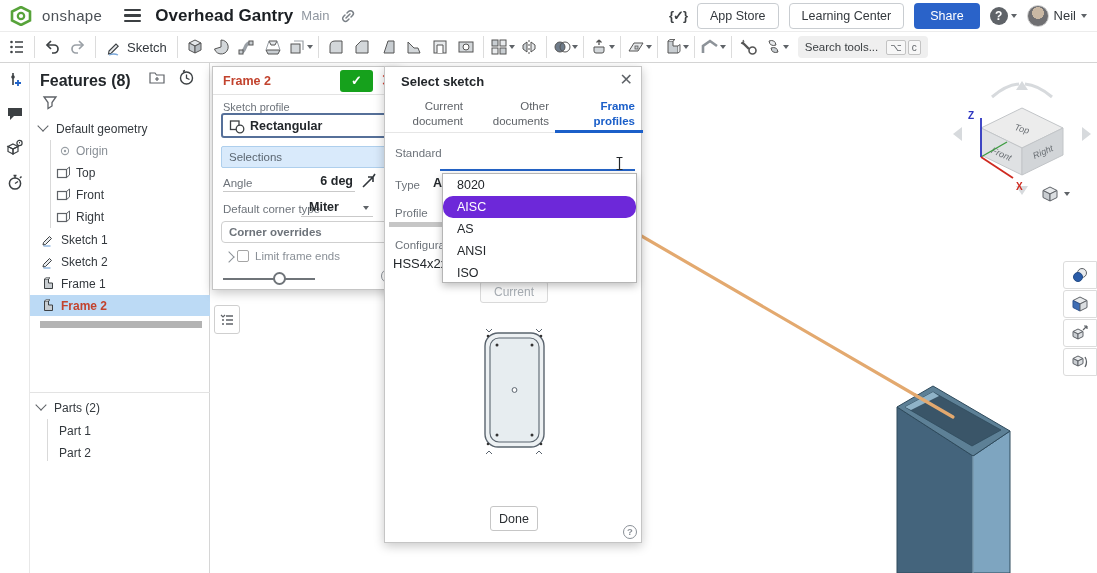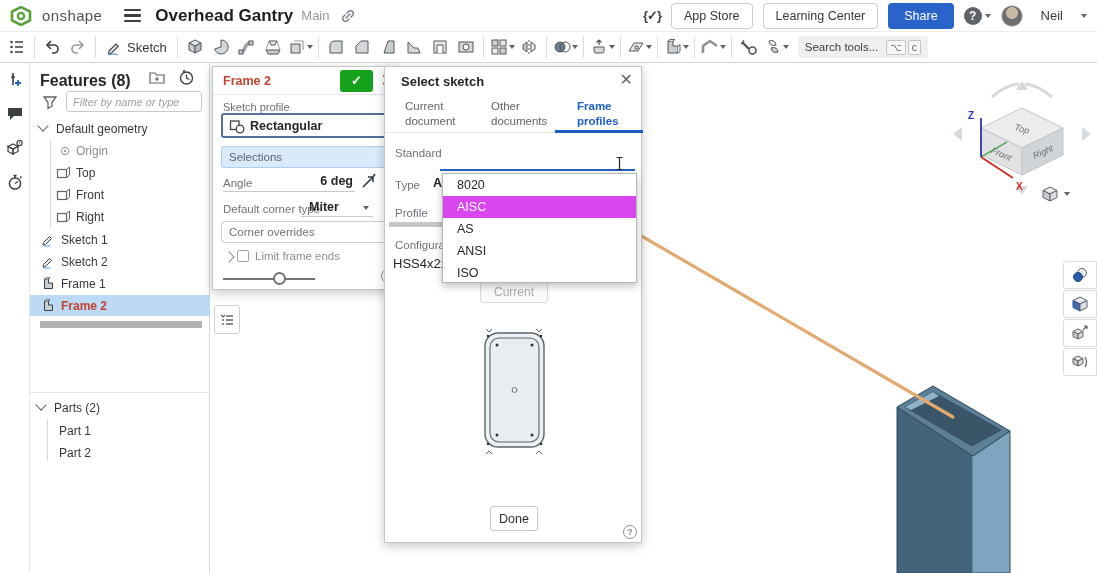--- a/index.html
+++ b/index.html
@@ -88,44 +88,44 @@
   .x-btn { position:absolute; left:164px; top:2px; width:22px; height:23px; background:none; border:none;
            color:#d63a2a; font-size:17px; font-weight:bold; cursor:pointer; }
   .profile-box { position:absolute; left:8px; top:46px; width:172px; height:25px; border:2px solid #567099;
                  border-radius:3px; display:flex; align-items:center; background:#fff; cursor:pointer; }
   .profile-box .pv { font-size:12.5px; font-weight:bold; color:#23272b; margin-left:4px; }
   .selections-box { position:absolute; left:8px; top:79px; width:172px; height:22px; background:#d9eafb;
                     border:1px solid #aecfed; border-radius:2px; font-size:11.5px; color:#5b6671;
                     line-height:20px; padding-left:7px; cursor:pointer; }
   .underline { position:absolute; height:1px; background:#c9c9c9; }
   .co-box { position:absolute; left:8px; top:154px; width:172px; height:22px; border:1px solid #cfcfcf;
-            border-radius:4px; font-size:11.5px; color:#6d737a; line-height:20px; padding-left:7px; cursor:pointer; }
+            border-radius:4px; font-size:11.5px; color:#6d737a; line-height:20px; padding-left:7px; cursor:pointer;font-weight:bold; }
   .checkbox { position:absolute; width:12px; height:12px; border:1px solid #a5a5a5; border-radius:2px; background:#fff; cursor:pointer; }
   .slider-line { position:absolute; left:10px; top:211px; width:92px; height:2px; background:#6f7479; }
   .slider-knob { position:absolute; left:60px; top:205px; width:13px; height:13px; border:2px solid #6f7479;
                  border-radius:50%; background:#fff; cursor:pointer; }
   .help-q { position:absolute; width:14px; height:14px; border:1.3px solid #8a9097; border-radius:50%;
             color:#8a9097; font-size:9.5px; font-weight:bold; text-align:center; line-height:12px; cursor:pointer; }
 
   
   #sdlg { left:384px; top:66px; width:258px; height:477px; z-index:11; }
   #sdlg .hdr { position:absolute; left:0; top:0; width:100%; height:27px; }
   #sdlg .hdr .t { position:absolute; left:16px; top:7px; font-size:13px; font-weight:bold; color:#23272b; }
   #sdlg .close { position:absolute; right:8px; top:3px; border:none; background:none; font-size:16px;
                  color:#5f6368; cursor:pointer; }
   .tabs { position:absolute; left:0; top:27px; width:258px; height:39px; border-bottom:1px solid #e6e6e6; display:flex; }
-  .tab { width:86px; text-align:left; font-size:11.5px; color:#5f6368; padding:5px 20px 0; line-height:1.3; cursor:pointer; }
+  .tab { width:86px; text-align:right; font-size:11.5px; color:#5f6368; padding:5px 8px 0; line-height:1.3; cursor:pointer; }
   .tab.active { color:#1b5fc9; font-weight:bold; }
   .tab-underline { position:absolute; left:170px; top:63px; width:88px; height:3px; background:#1b5fc9; }
   .std-underline { position:absolute; left:55px; top:102px; width:195px; height:2px; background:#2463c6; }
   .stub-bar { position:absolute; left:4px; top:155px; width:53px; height:5px; background:#c6c6c6; }
   .ddown { position:absolute; left:57px; top:106px; width:195px; height:110px; background:#fff;
            border:1px solid #b5b5b5; box-shadow:0 3px 8px rgba(0,0,0,.25); z-index:5; }
   .opt { height:22px; line-height:22px; padding-left:14px; font-size:12.5px; color:#23272b; cursor:pointer; }
-  .opt.selected { background:#d946ef; color:#fff; }
+  .opt.selected { background:#6d28d9; color:#fff;border-radius:10px; }
   .gen-btn { position:absolute; left:95px; top:214px; width:68px; height:22px; background:#fbfbfb;
              border:1px solid #d9d9d9; border-radius:3px; color:#a7adb3; font-size:12px; }
   .done-btn { position:absolute; left:105px; top:439px; width:48px; height:25px; background:#fff;
               border:1px solid #c6c6c6; border-radius:3px; color:#2b2f33; font-size:12.5px; cursor:pointer; }
 
   
   .vr-btn { position:absolute; left:1063px; width:34px; height:28px; background:#fff; border:1px solid #dcdcdc;
             border-radius:3px 0 0 3px; display:flex; align-items:center; justify-content:center; cursor:pointer; z-index:4; }
   #viewopt-btn { position:absolute; left:1040px; top:183px; width:40px; height:22px; background:none; border:none;
                  display:flex; align-items:center; gap:4px; cursor:pointer; z-index:4; }
@@ -229,21 +229,21 @@
     </svg>
     <div class="tb-right">
       <span class="vbrace">{✓}</span>
       <button class="tb-btn-outline">App Store</button>
       <button class="tb-btn-outline">Learning Center</button>
       <button class="share-btn">Share</button>
       <span style="display:flex;align-items:center;gap:3px">
         <span class="help-circ">?</span>
         <span class="cr"></span>
       </span>
-      <span style="display:flex;align-items:center;gap:18px">
+      <span style="display:flex;align-items:center;gap:5px">
         <span class="avatar"></span>
         <span class="user-name">Neil</span>
         <span class="cr"></span>
       </span>
     </div>
   </header>
 
   <div id="toolbar">
     <div class="ti">
       <svg width="20" height="20" viewBox="0 0 20 20">
@@ -462,21 +462,20 @@
       <svg width="17" height="17" viewBox="0 0 17 17">
         <circle cx="8.5" cy="9" r="6" fill="none" stroke="#3c4043" stroke-width="1.4"></circle>
         <path d="M8.5 5.5 V9 l3 1.5" stroke="#3c4043" stroke-width="1.3" fill="none"></path>
         <path d="M5 2.5 l2-1" stroke="#3c4043" stroke-width="1.4"></path>
       </svg>
     </div>
     <div class="filter-row">
       <svg class="abs" style="left:12px;top:3px" width="16" height="16" viewBox="0 0 16 16">
         <path d="M2 3 H14 L10 8.5 V12 L6 14.5 V8.5 Z" fill="none" stroke="#5f6368" stroke-width="1.3"></path>
       </svg>
-      <input class="filter-input" type="text" placeholder="Filter by name or type" style="">
     </div>
 
     <div class="vline" style="left:20px;top:77px;height:88px"></div>
 
     <div class="trow" style="top:77px;color:#8a9097">
       <svg style="margin-left:29px" width="12" height="12" viewBox="0 0 12 12">
         <circle cx="6" cy="6" r="3.6" fill="none" stroke="#9aa0a6" stroke-width="1.1"></circle>
         <circle cx="6" cy="6" r="1.2" fill="#9aa0a6"></circle>
       </svg>
       <span class="lbl">Origin</span>

